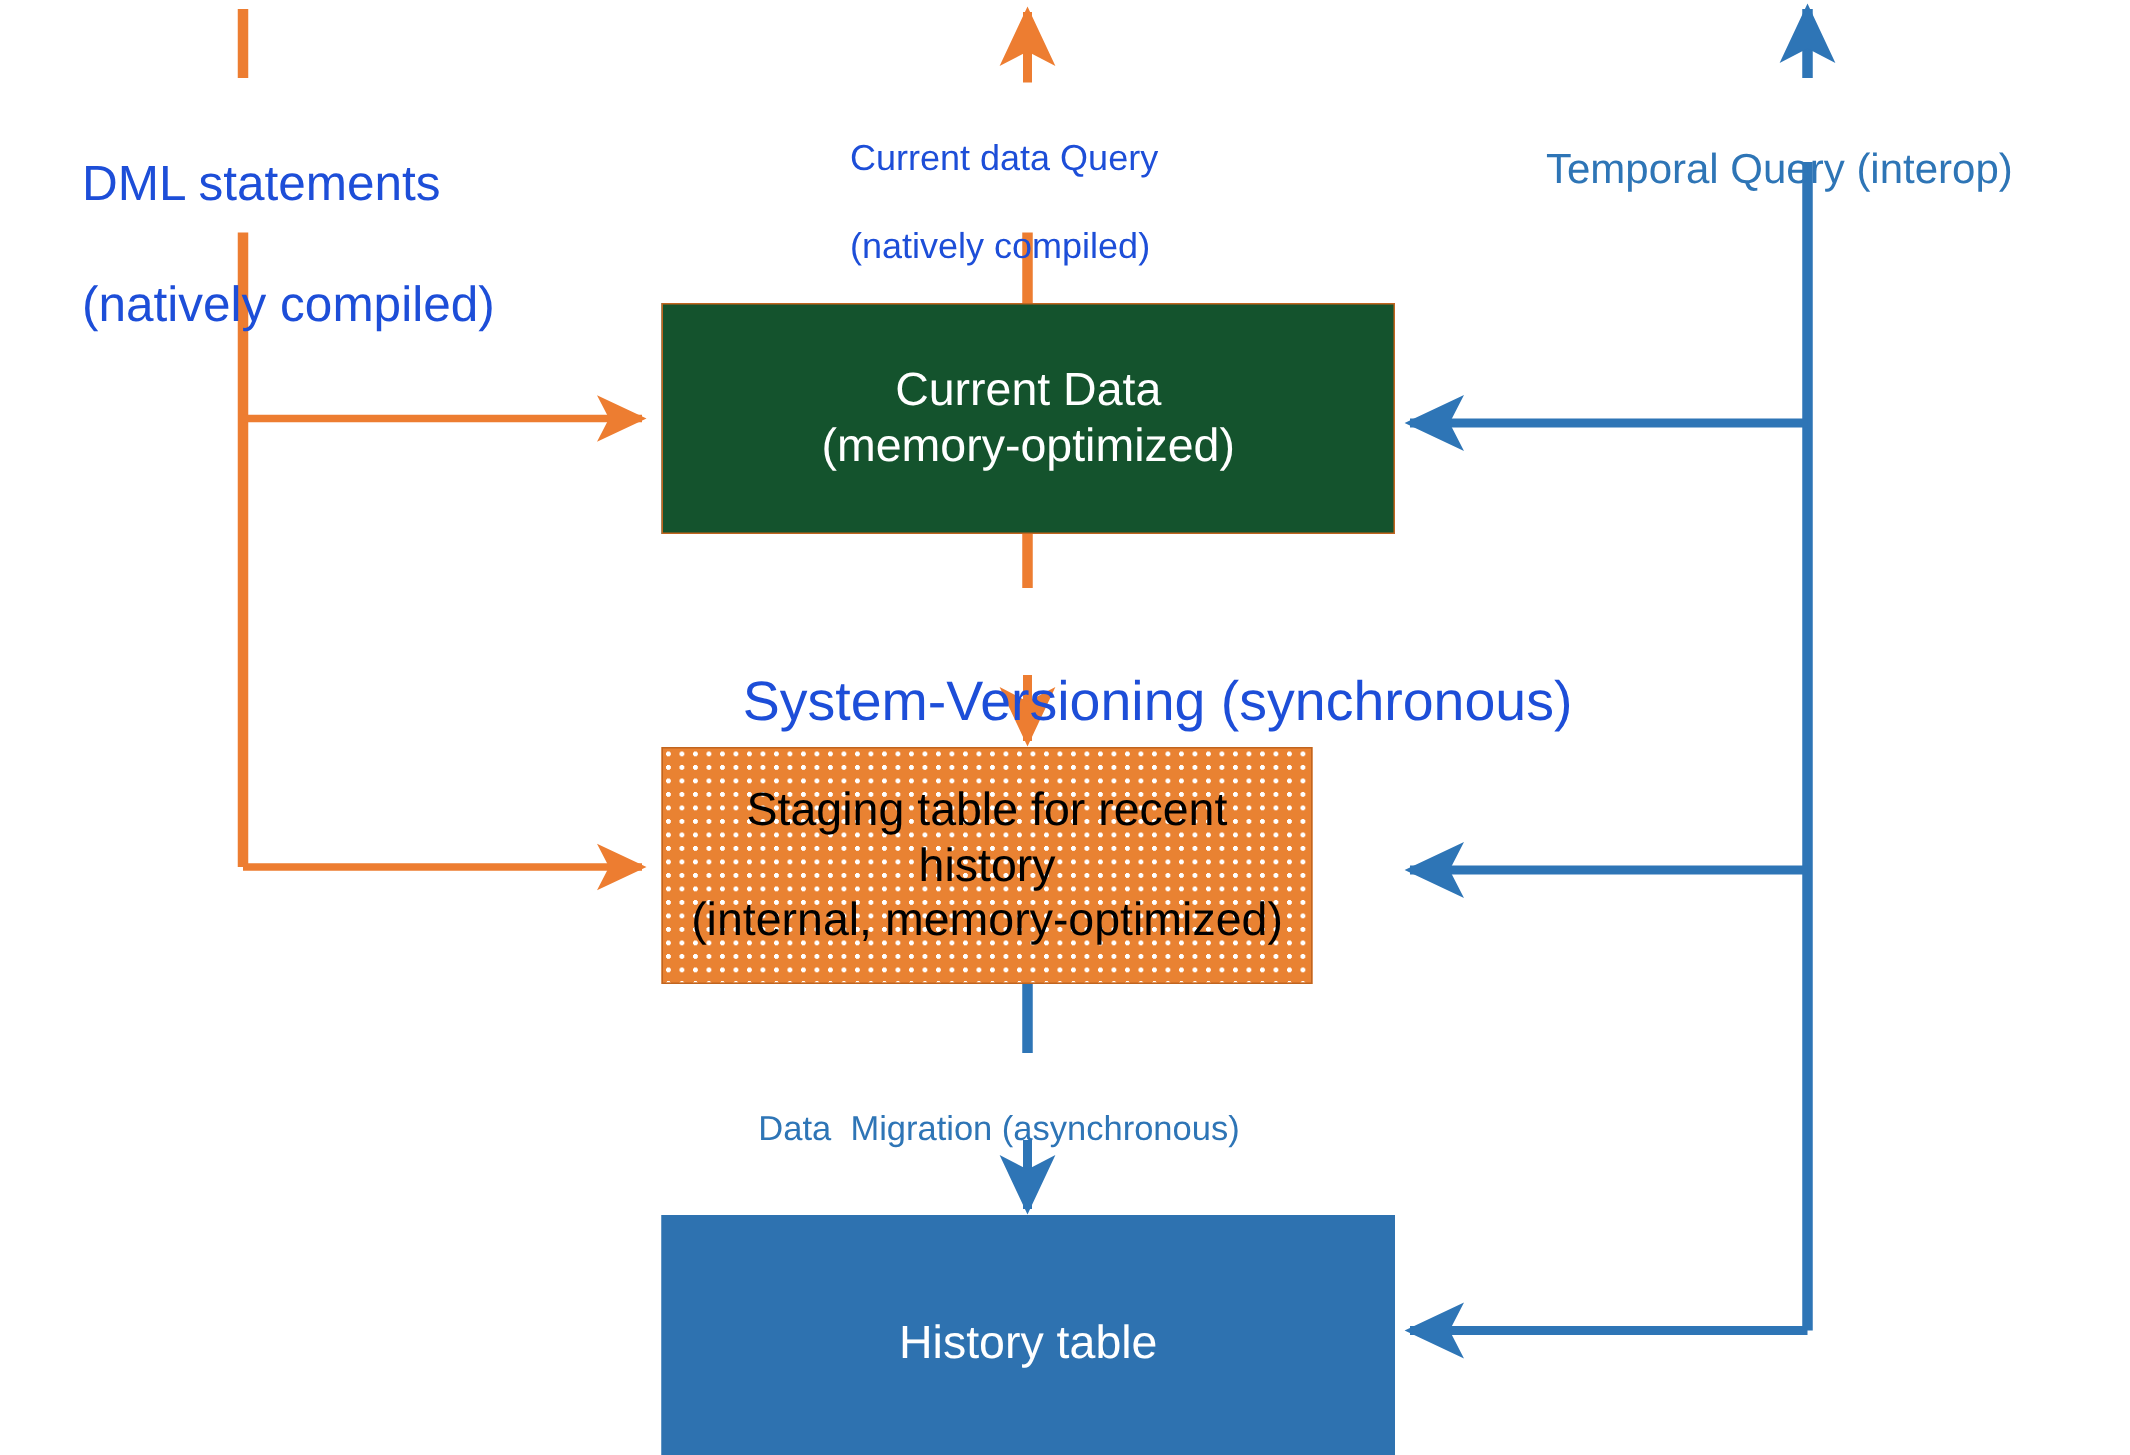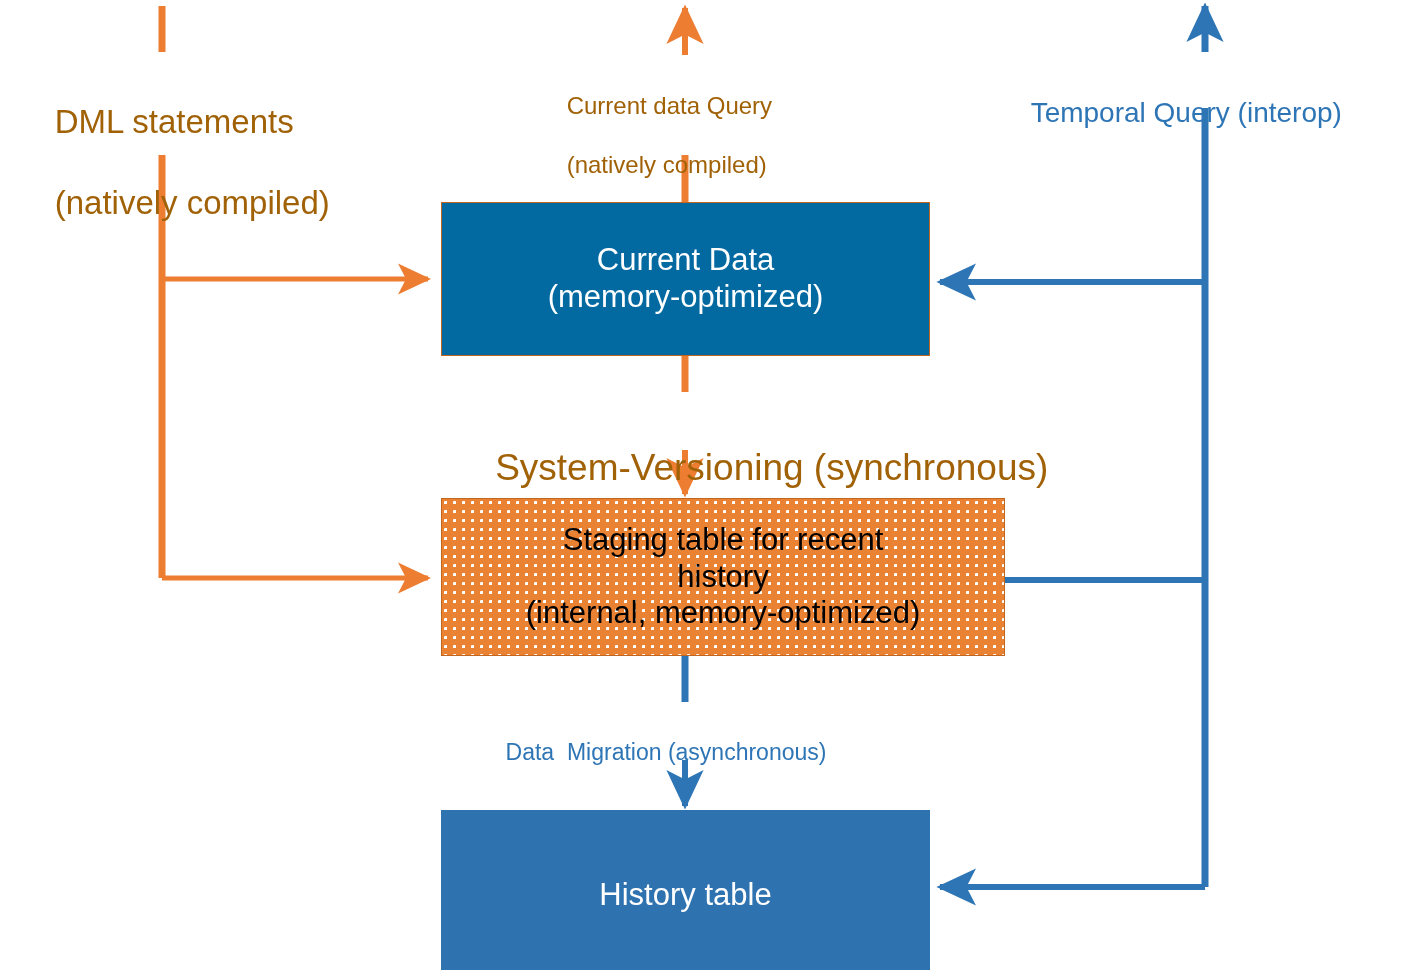--- a/index.html
+++ b/index.html
@@ -37,30 +37,30 @@
     text-align: center;
     line-height: 1.18;
   }
   .node .line { display: block; white-space: pre; }
 
   #node-current-data {
     left: 441px;
     top: 202px;
     width: 489px;
     height: 154px;
-    background: #0369a1;
+    background: #14532d;
     border: 1px solid #C1651F;
     color: #ffffff;
     font-size: 31px;
   }
 
   #node-staging {
     left: 441px;
     top: 498px;
-    width: 564px;
+    width: 434px;
     height: 158px;
     background: #E98232;
     border: 1px solid #C1651F;
     color: #000000;
     font-size: 31px;
     background-image:
       radial-gradient(circle at 1.6px 1.6px, #ffffff 1.5px, rgba(255,255,255,0) 1.7px);
     background-size: 9px 9px;
     background-position: 2px 2px;
   }
@@ -75,21 +75,21 @@
     color: #ffffff;
     font-size: 31px;
   }
 
   
   .label {
     position: absolute;
     white-space: pre;
     line-height: 1.22;
   }
-  .label.orange { color: #a16207; }
+  .label.orange { color: #1d4ed8; }
   .label.blue   { color: #2E75B6; }
 
   #label-dml {
     left: 18px;
     top: 62px;
     font-size: 33px;
   }
   #label-current-query {
     left: 540px;
     top: 62px;

